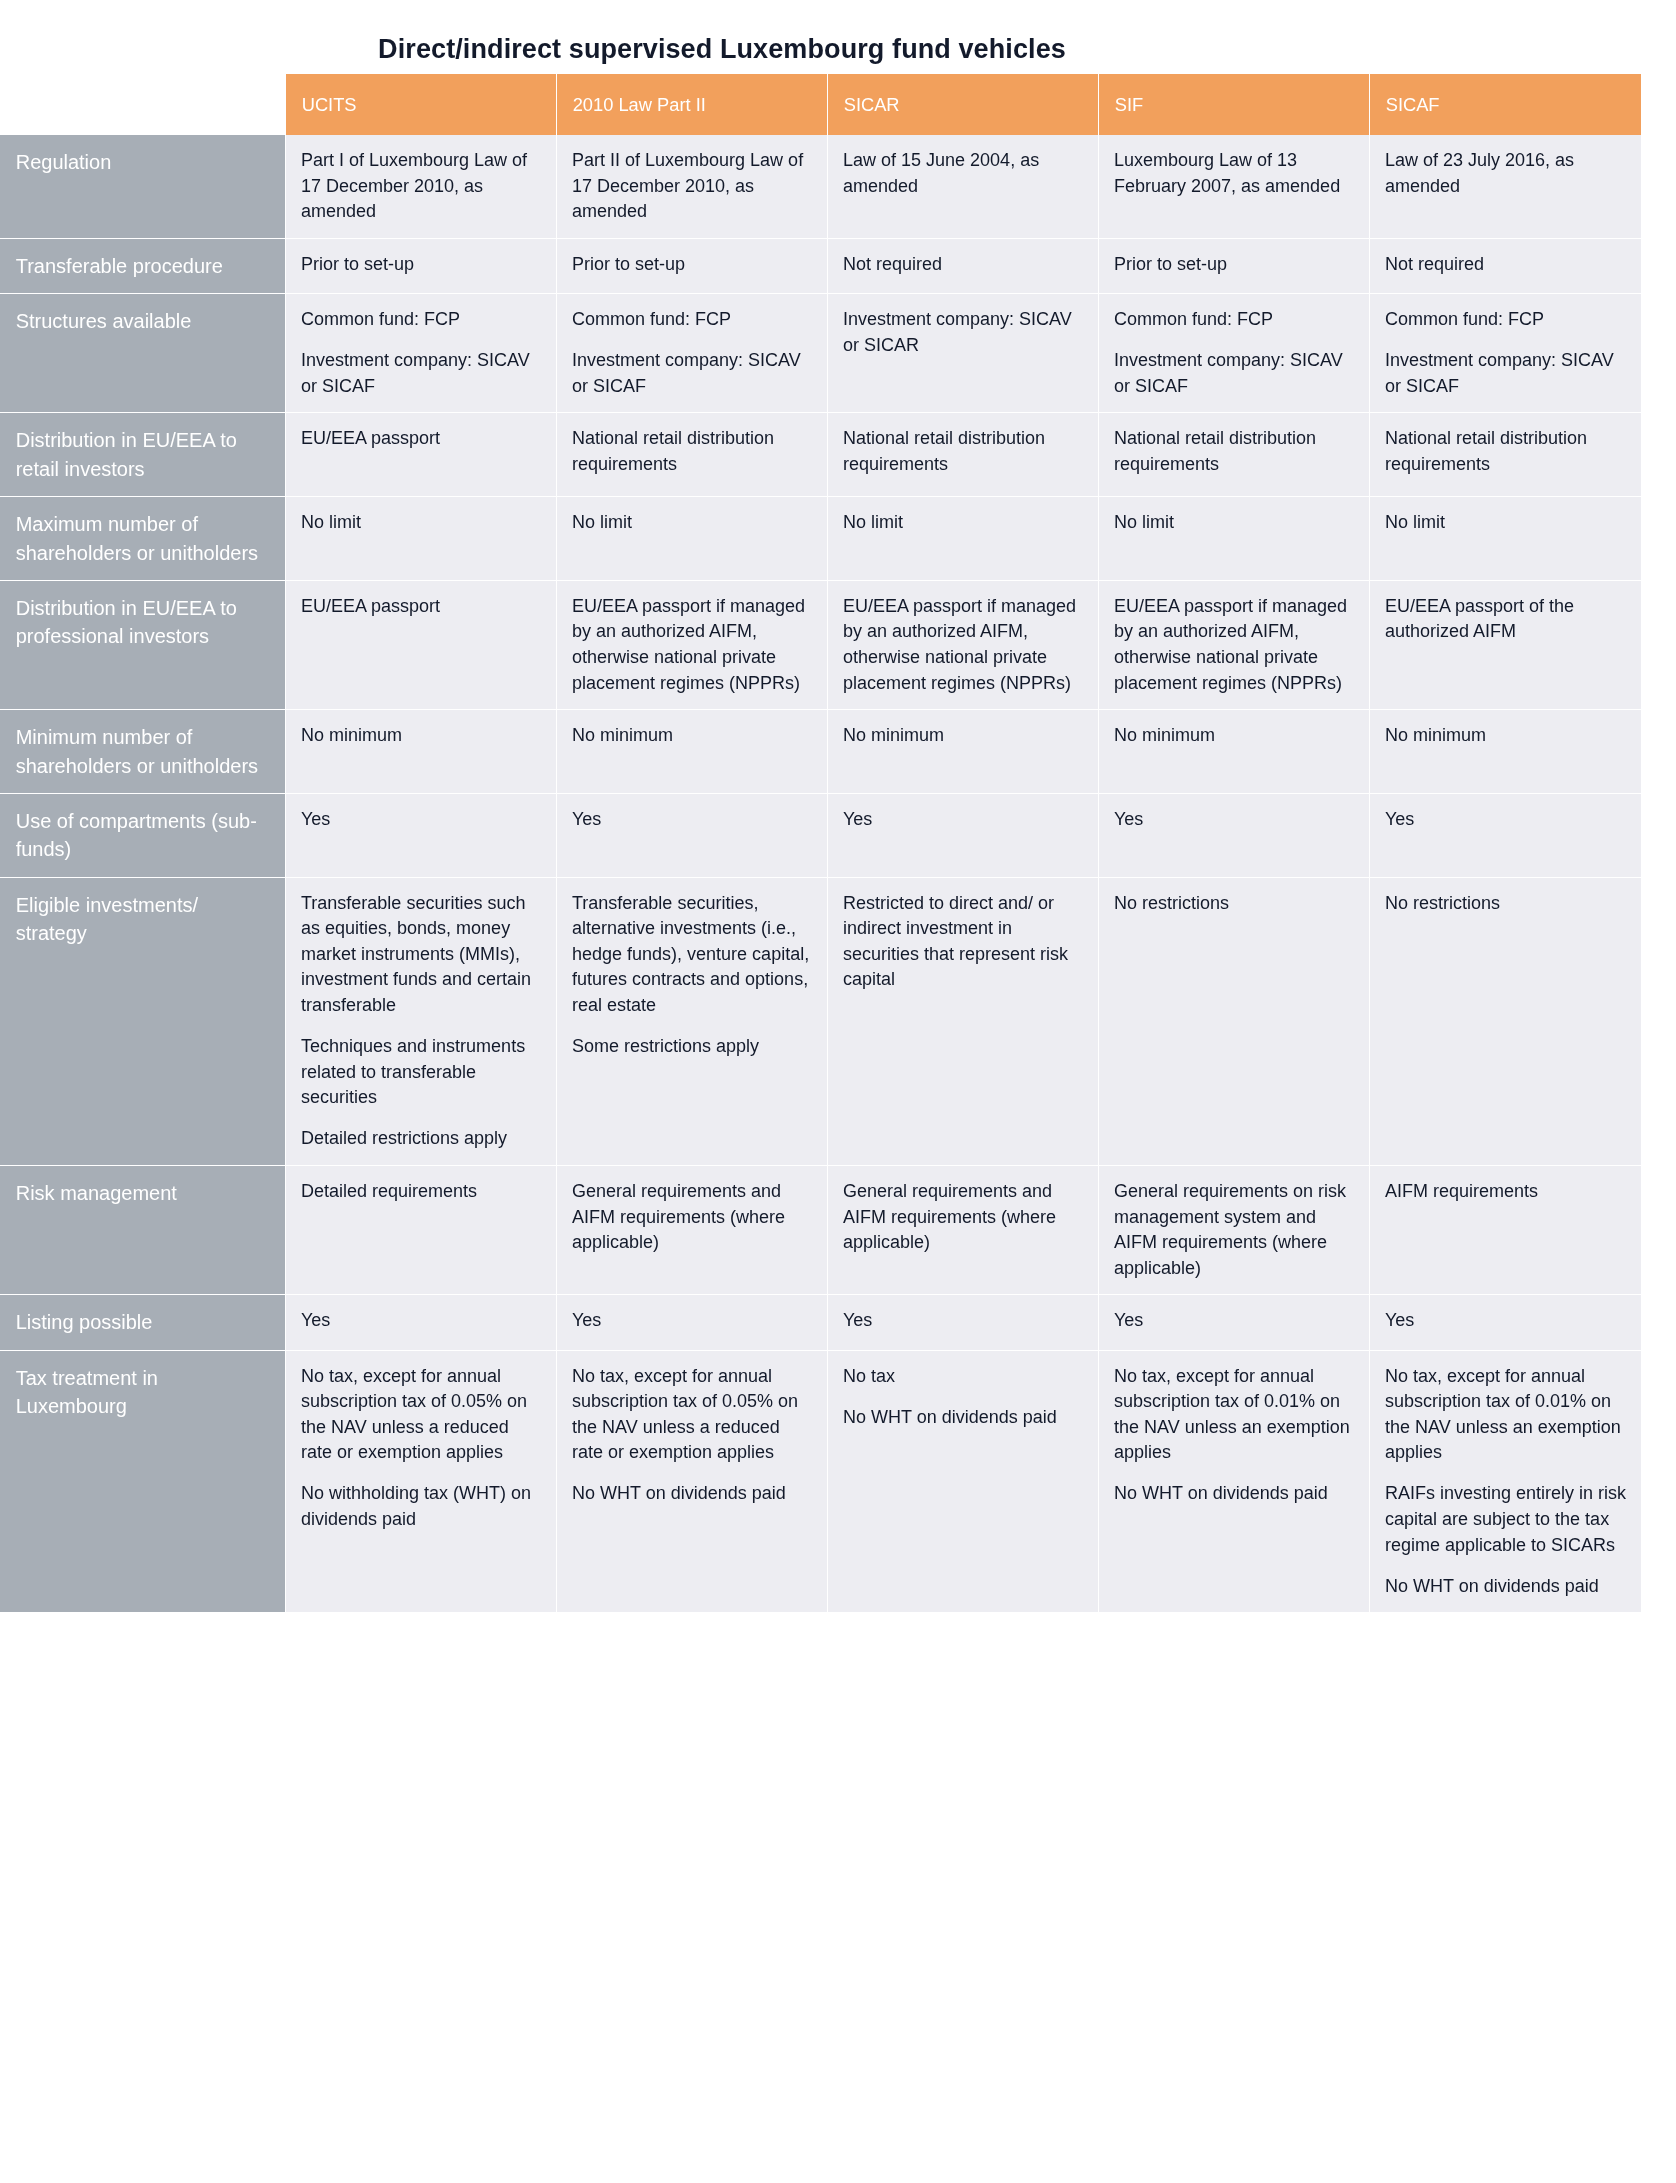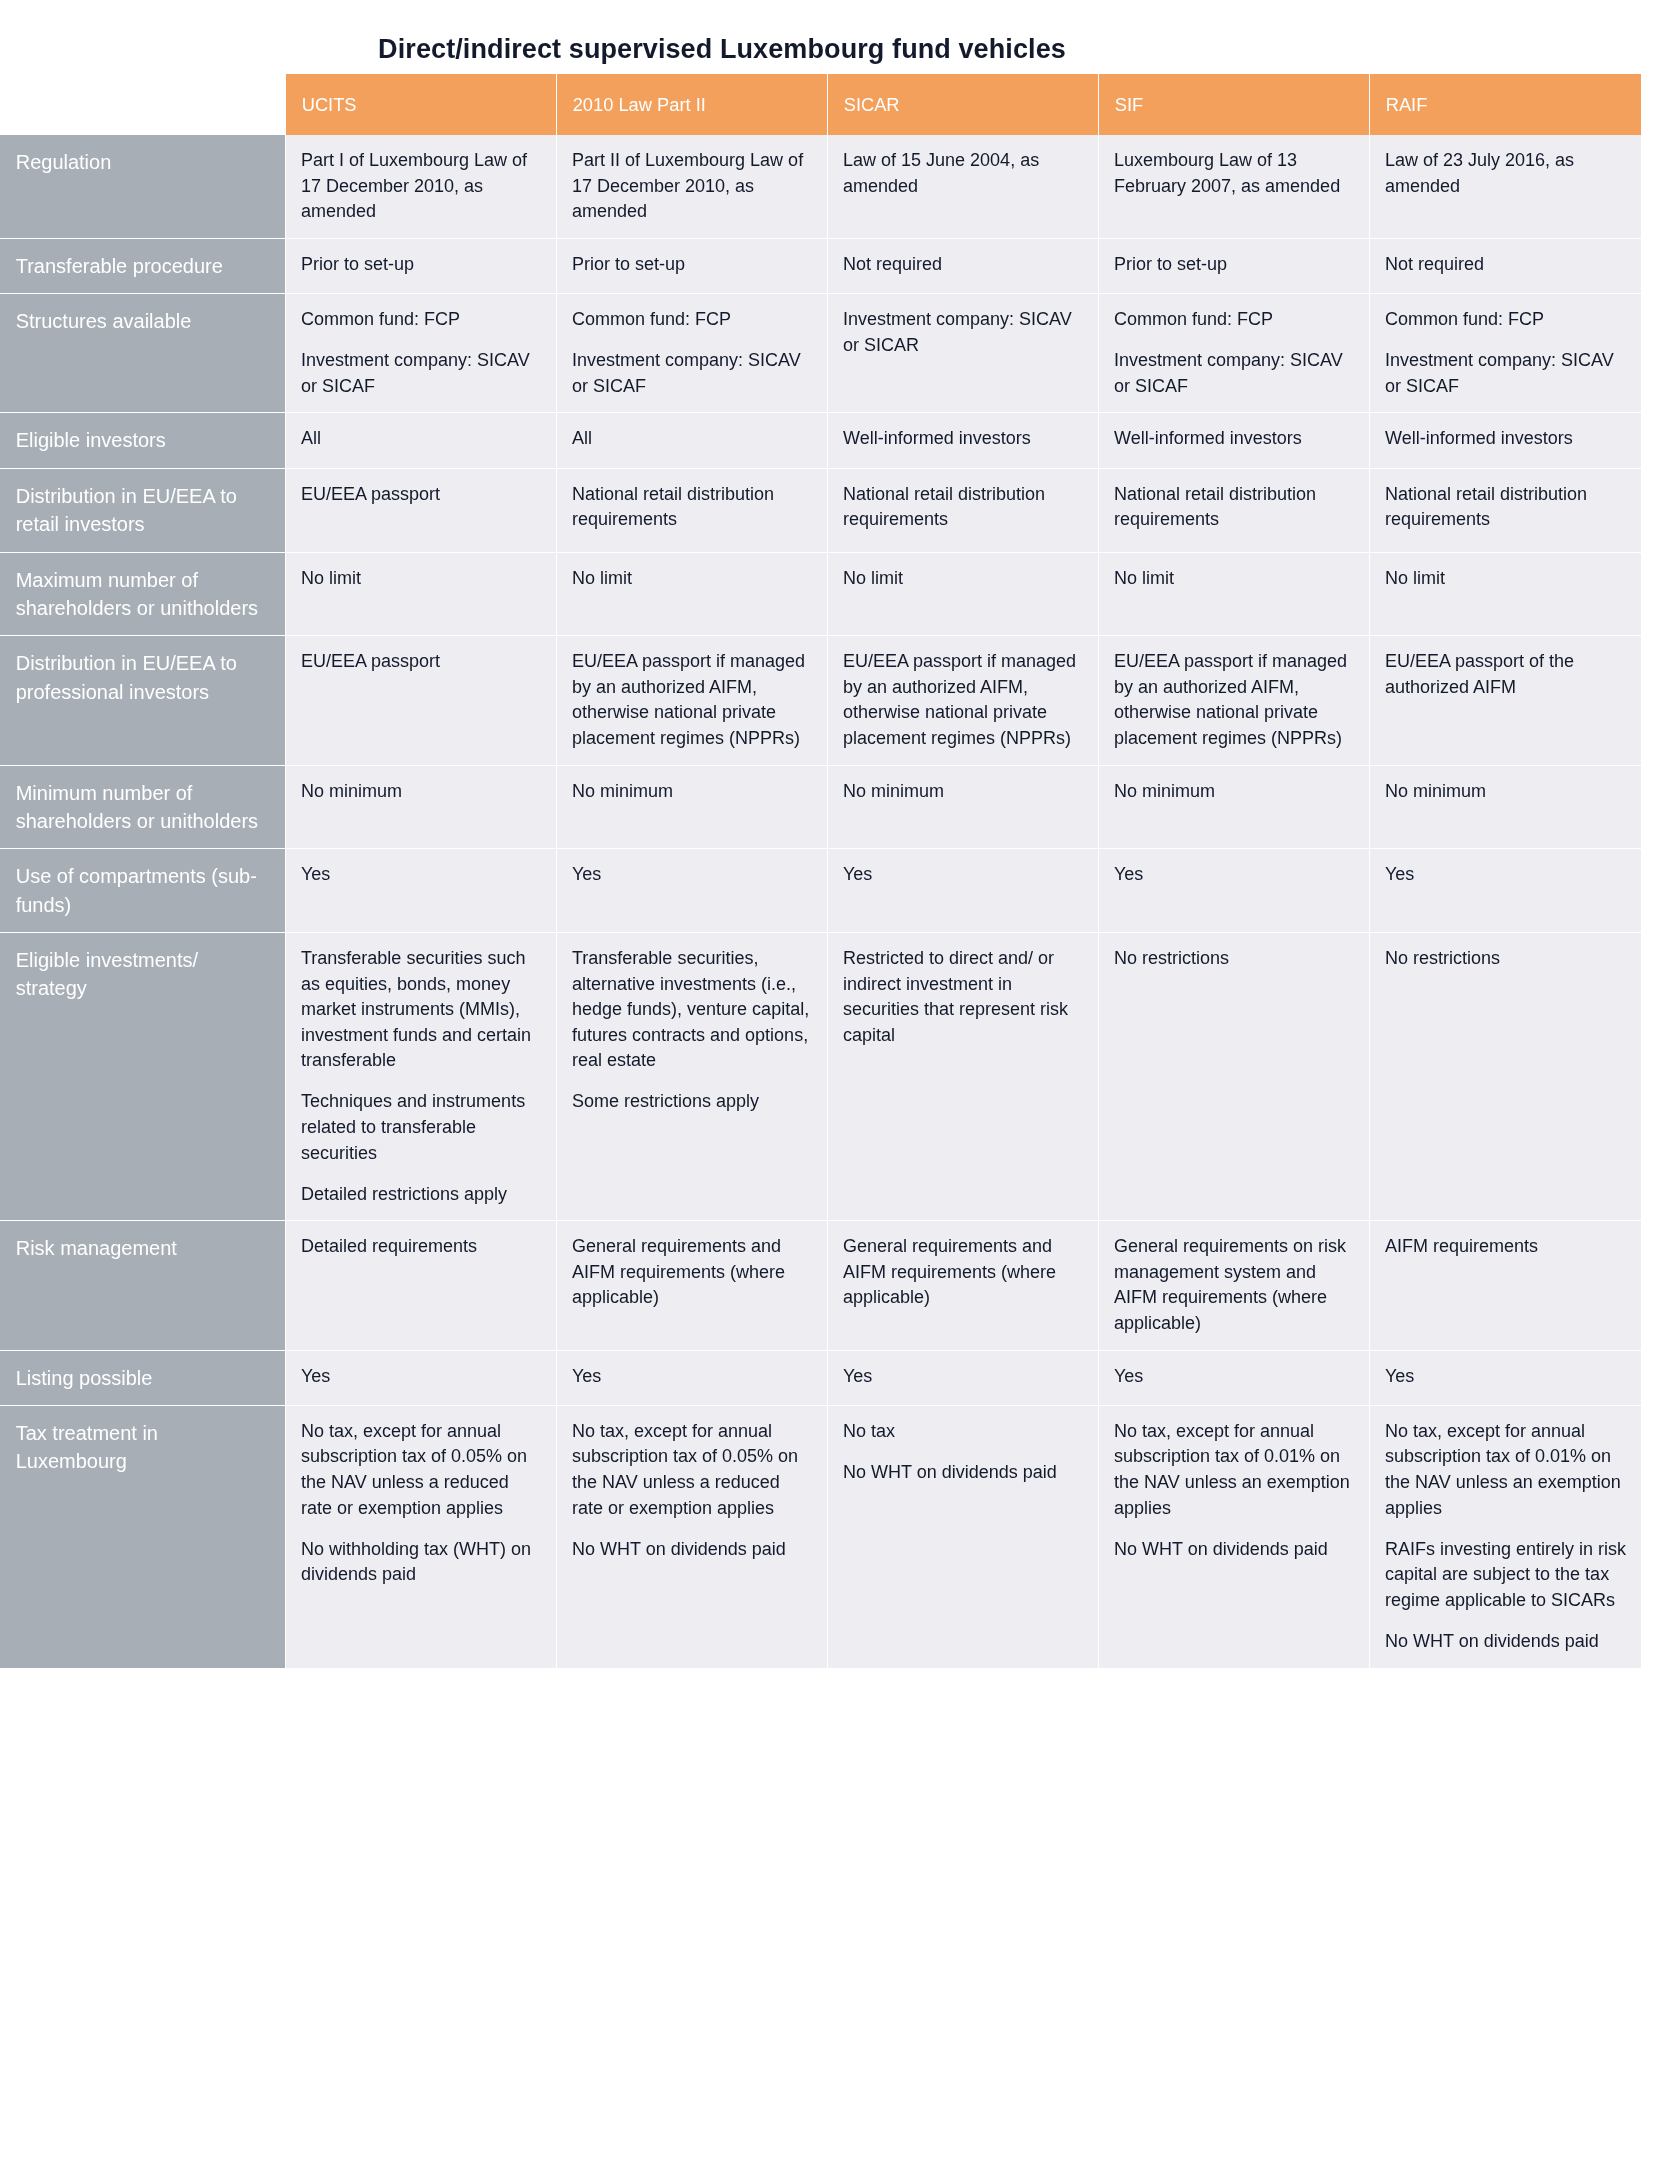--- a/index.html
+++ b/index.html
@@ -118,21 +118,21 @@
         <col class="c-data">
         <col class="c-data">
       </colgroup>
       <thead>
         <tr>
           <th class="head-blank"></th>
           <th class="head-cell">UCITS</th>
           <th class="head-cell">2010 Law Part II</th>
           <th class="head-cell">SICAR</th>
           <th class="head-cell">SIF</th>
-          <th class="head-cell last">RAIF</th>
+          <th class="head-cell last">SICAF</th>
         </tr>
       </thead>
       <tbody id="table-body">
           <tr>
             <td class="rowlabel">Regulation</td>
             <td class="datacell">
               <p>Part I of Luxembourg Law of 17 December 2010, as amended</p>
             </td>
             <td class="datacell">
               <p>Part II of Luxembourg Law of 17 December 2010, as amended</p>
@@ -181,38 +181,20 @@
             <td class="datacell">
               <p>Common fund: FCP</p>
               <p>Investment company: SICAV or SICAF</p>
             </td>
             <td class="datacell last">
               <p>Common fund: FCP</p>
               <p>Investment company: SICAV or SICAF</p>
             </td>
           </tr>
           <tr>
-            <td class="rowlabel">Eligible investors</td>
-            <td class="datacell">
-              <p>All</p>
-            </td>
-            <td class="datacell">
-              <p>All</p>
-            </td>
-            <td class="datacell">
-              <p>Well-informed investors</p>
-            </td>
-            <td class="datacell">
-              <p>Well-informed investors</p>
-            </td>
-            <td class="datacell last">
-              <p>Well-informed investors</p>
-            </td>
-          </tr>
-          <tr>
             <td class="rowlabel">Distribution in EU/EEA to retail investors</td>
             <td class="datacell">
               <p>EU/EEA passport</p>
             </td>
             <td class="datacell">
               <p>National retail distribution requirements</p>
             </td>
             <td class="datacell">
               <p>National retail distribution requirements</p>
             </td>

